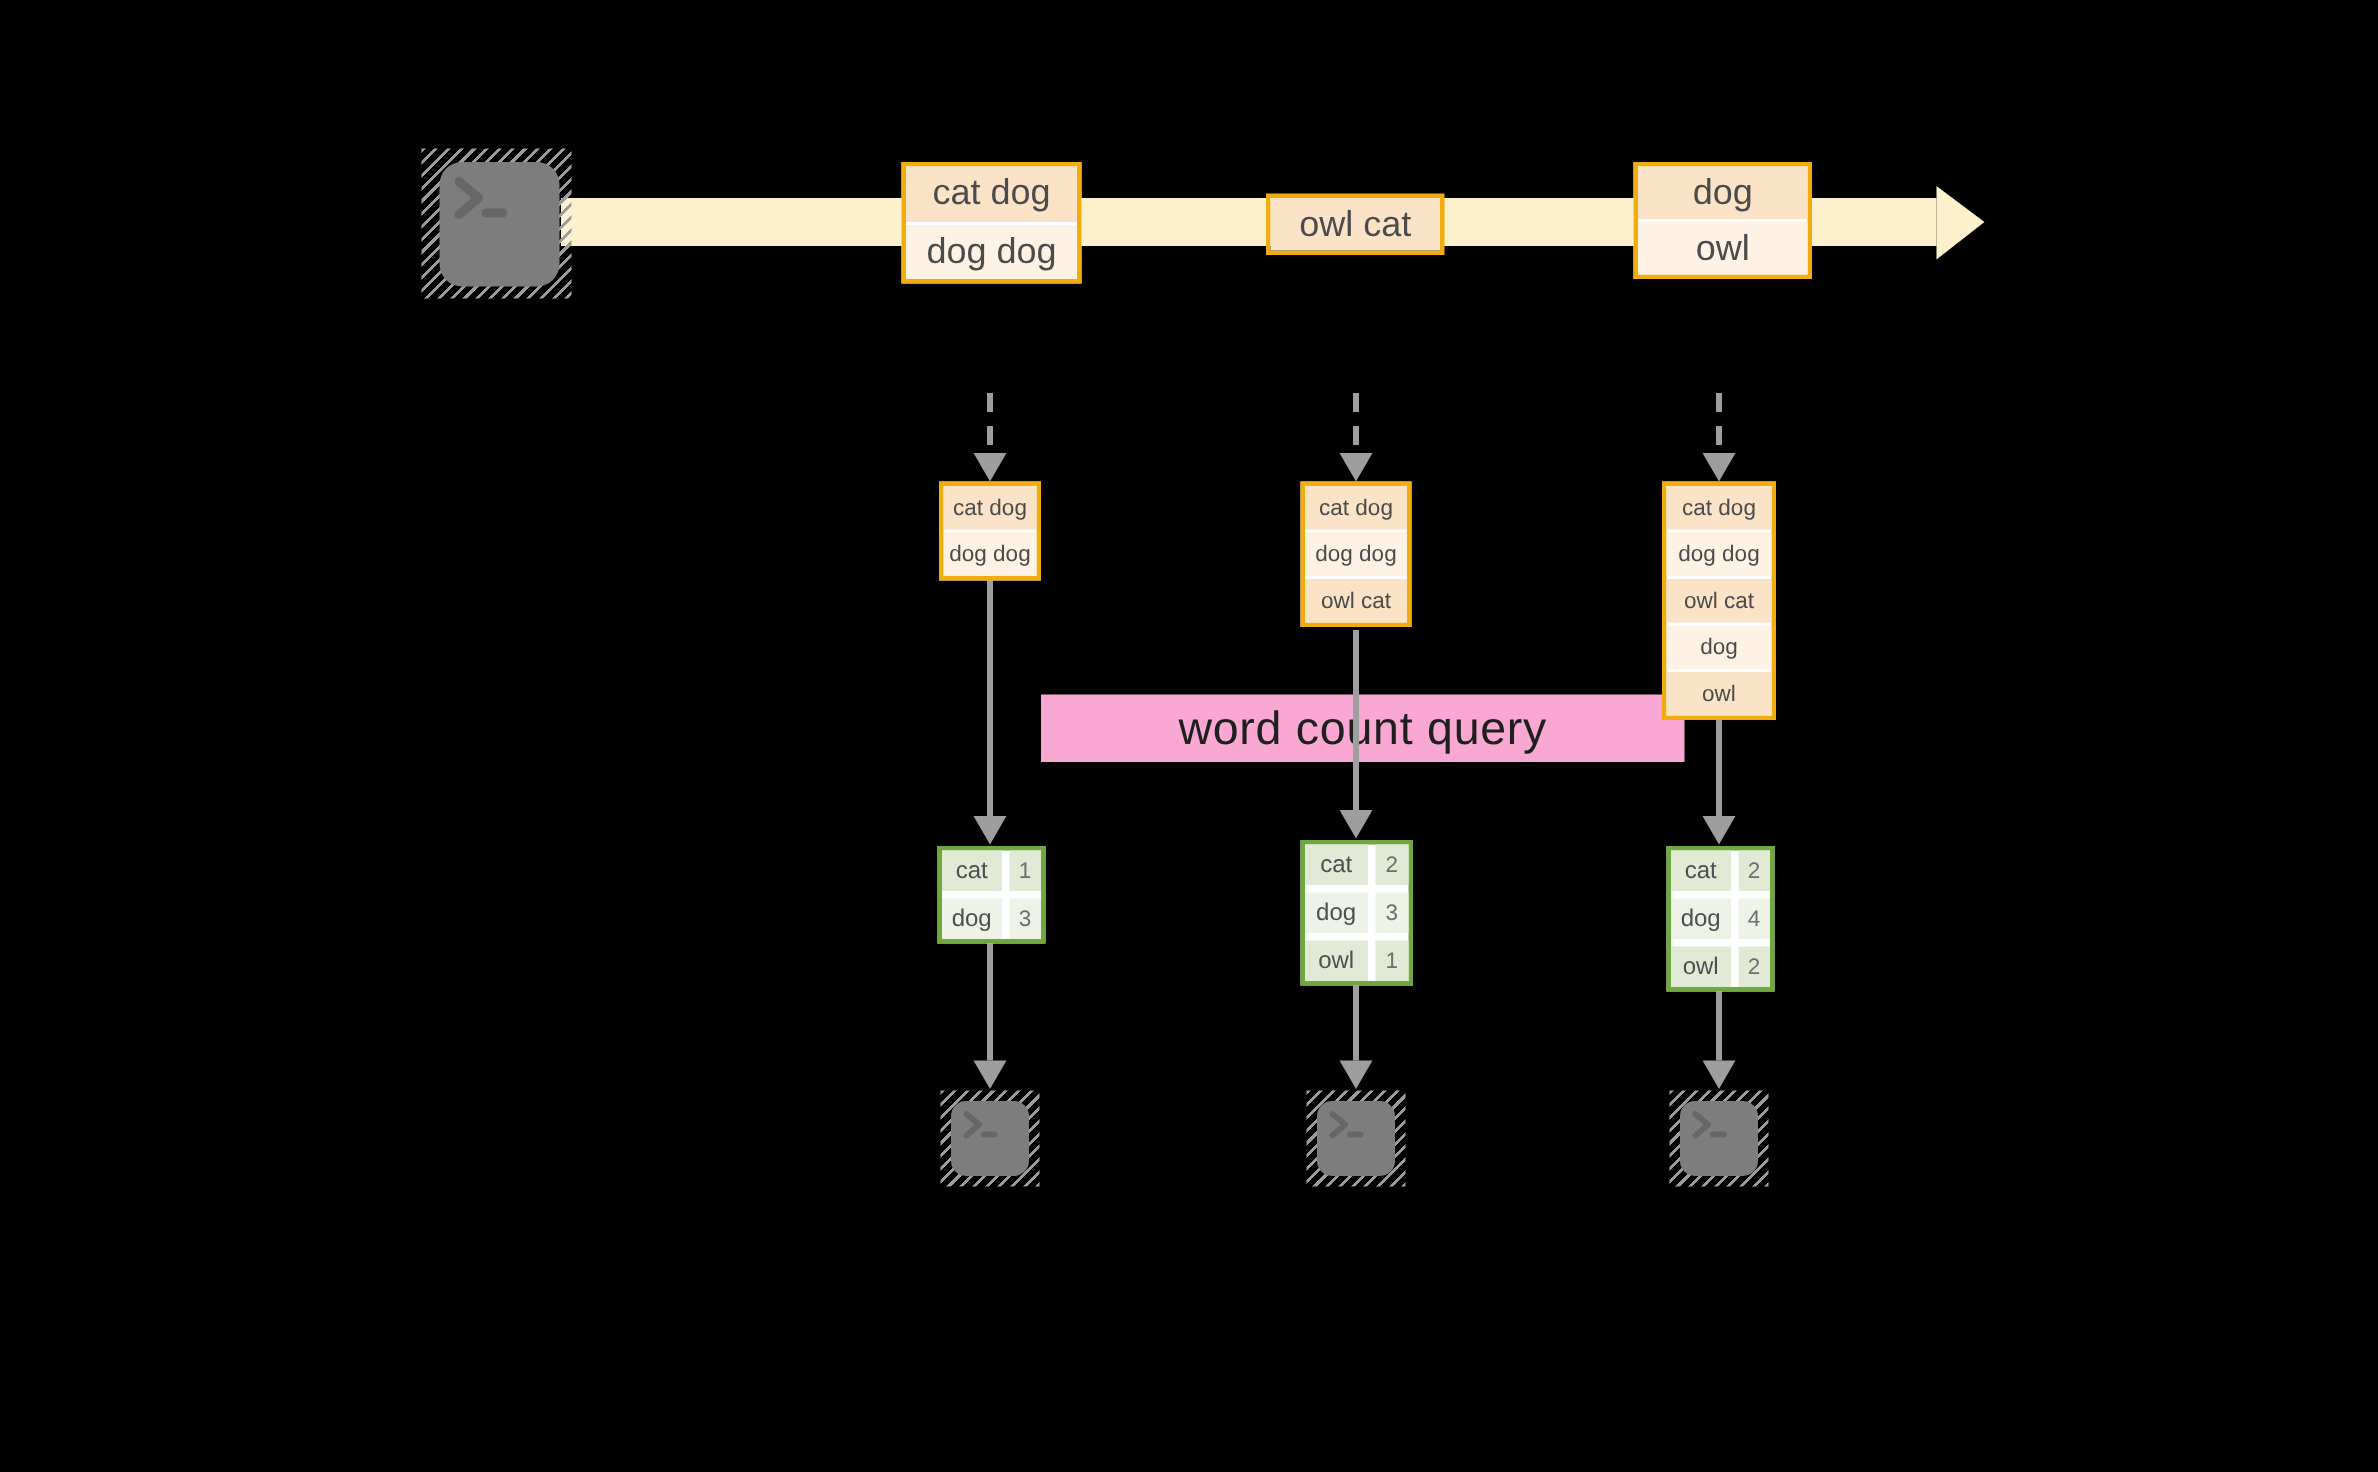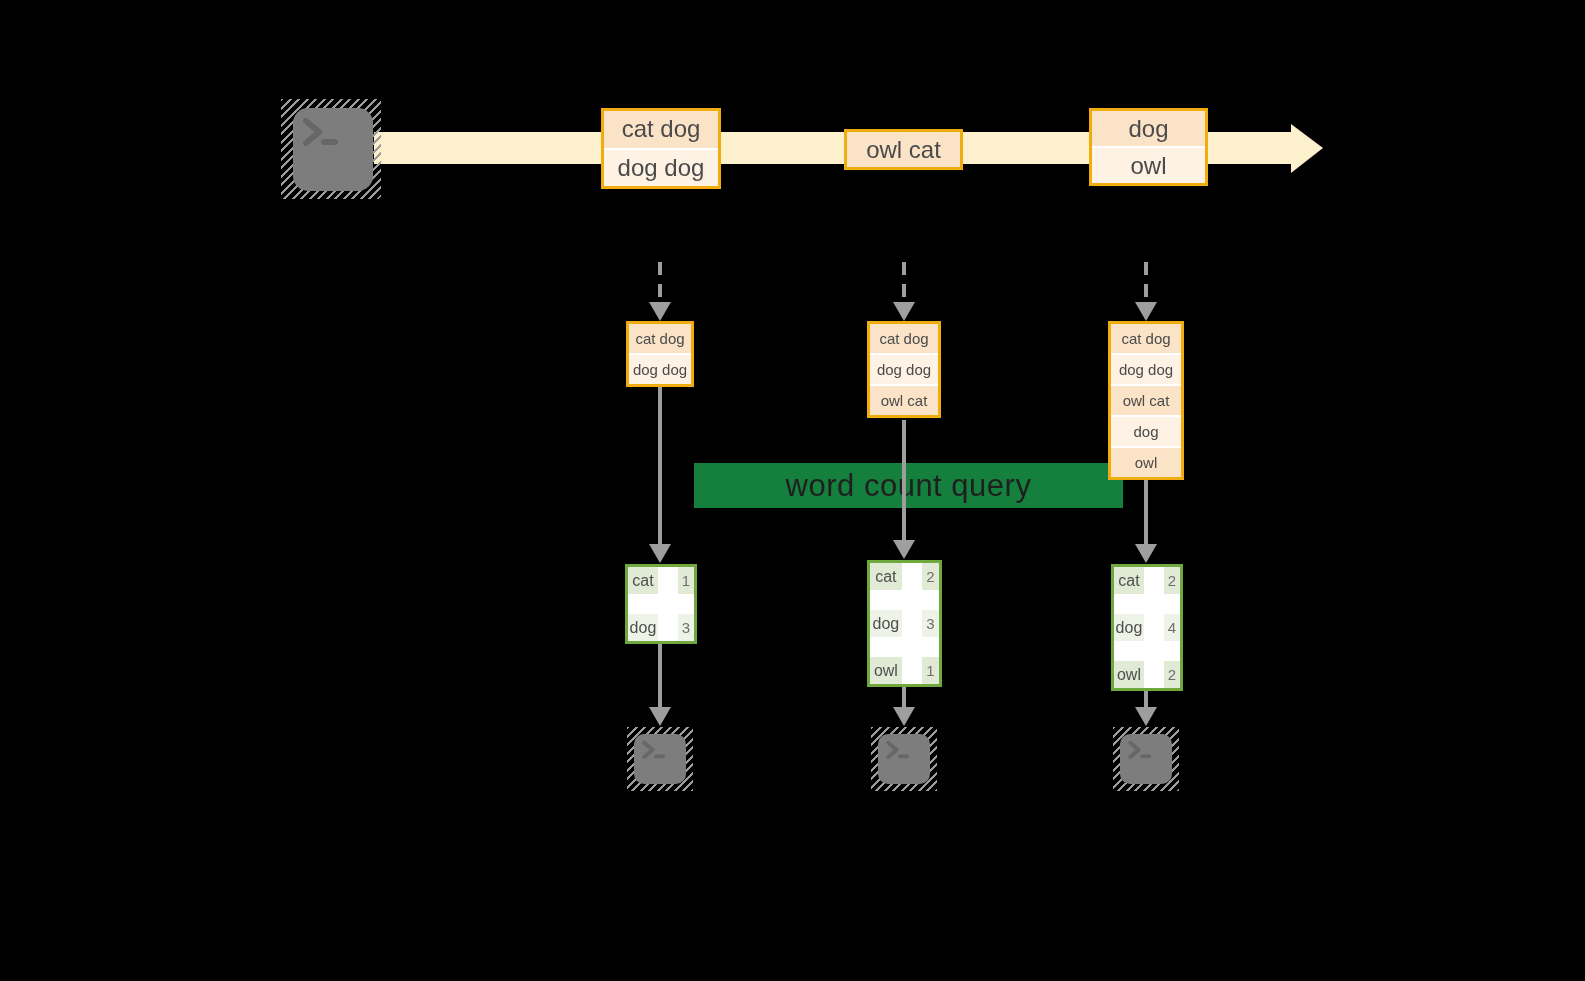--- a/index.html
+++ b/index.html
@@ -43,28 +43,28 @@
     position:absolute;width:4px;z-index:2;
     background:repeating-linear-gradient(180deg,#9e9e9e 0 13px,transparent 13px 22px);
   }
   .solidline{position:absolute;width:4px;background:#9e9e9e;z-index:2;}
   .ahead{
     position:absolute;width:0;height:0;z-index:2;
     border-left:11px solid transparent;border-right:11px solid transparent;border-top:19px solid #9e9e9e;
   }
   
   .qbox{
-    position:absolute;left:694px;top:463px;width:429px;height:45px;background:#15803d;z-index:1;
+    position:absolute;left:694px;top:463px;width:429px;height:45px;background:#f9a8d4;z-index:1;
     display:flex;align-items:center;justify-content:center;
   }
   .qbox span{font-size:31px;color:#1f1f1f;letter-spacing:0.5px;}
   
   .gtable{
     position:absolute;z-index:3;box-sizing:border-box;background:#fff;
-    border:3px solid #6fa83c;display:grid;grid-template-columns:1.85fr 1fr;gap:20px;
+    border:3px solid #6fa83c;display:grid;grid-template-columns:1.85fr 1fr;gap:5px;
   }
   .gtable .gcell{
     height:27px;display:flex;align-items:center;justify-content:center;font-size:16px;
   }
   .gtable .word{color:#4f4f4f;}
   .gtable .num{color:#6f6f6f;font-size:15px;}
   .grow-dark{background:#e0ead5;}
   .grow-light{background:#edf3e6;}
 </style>
 </head>

